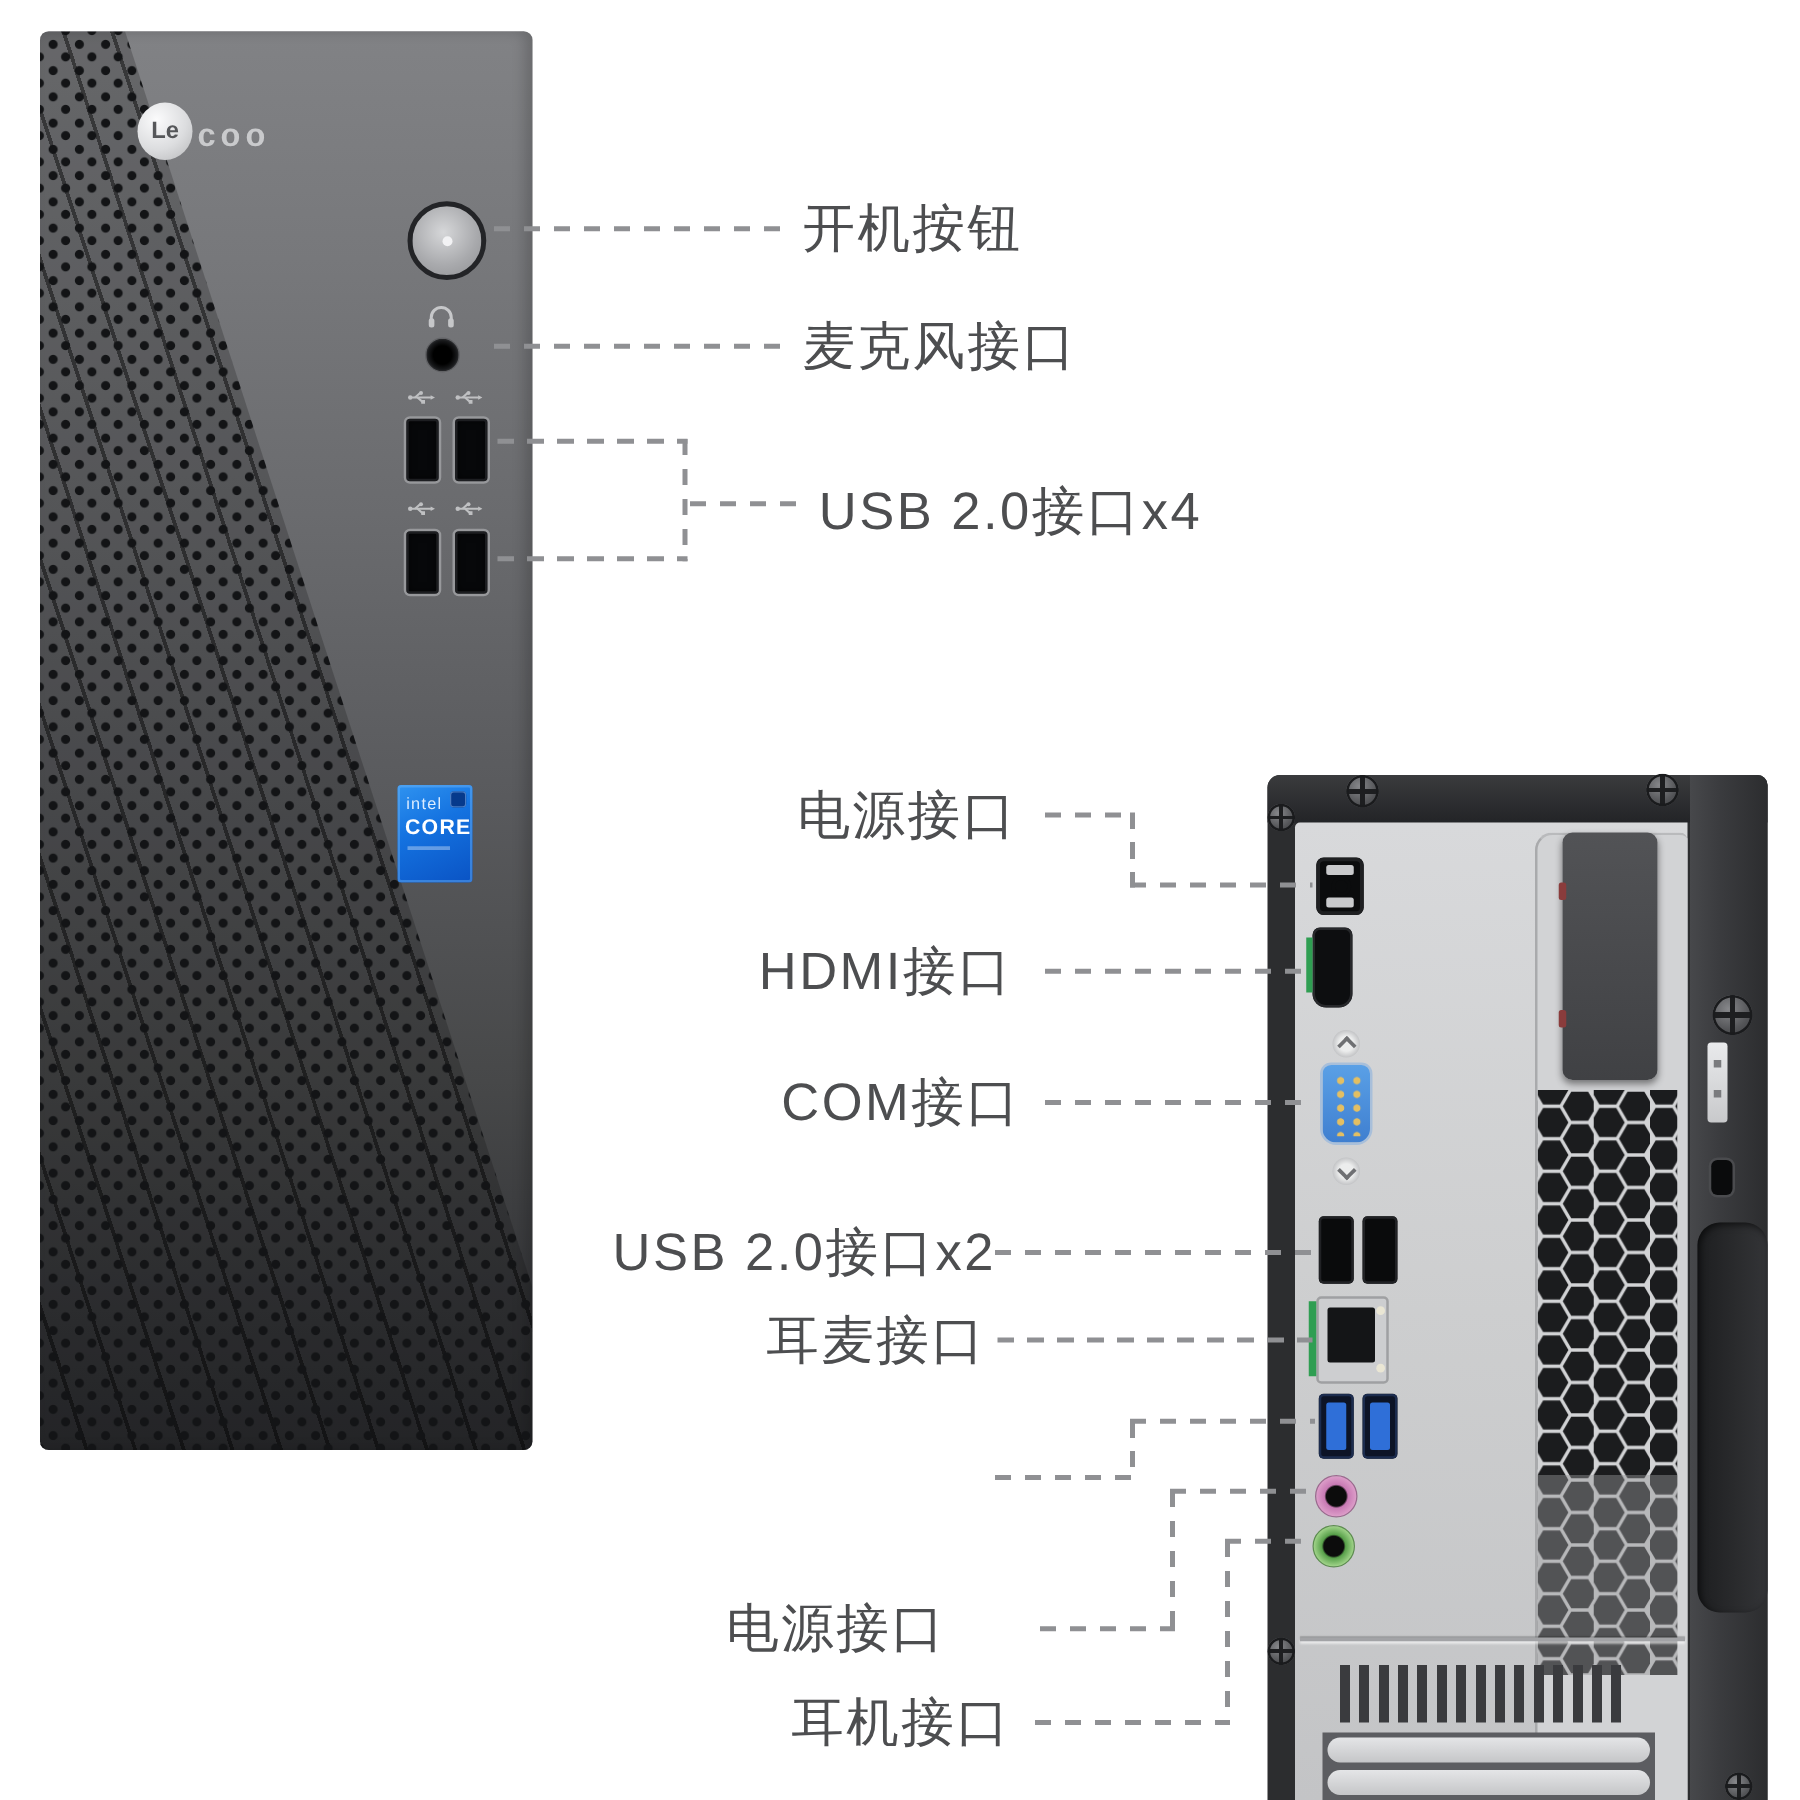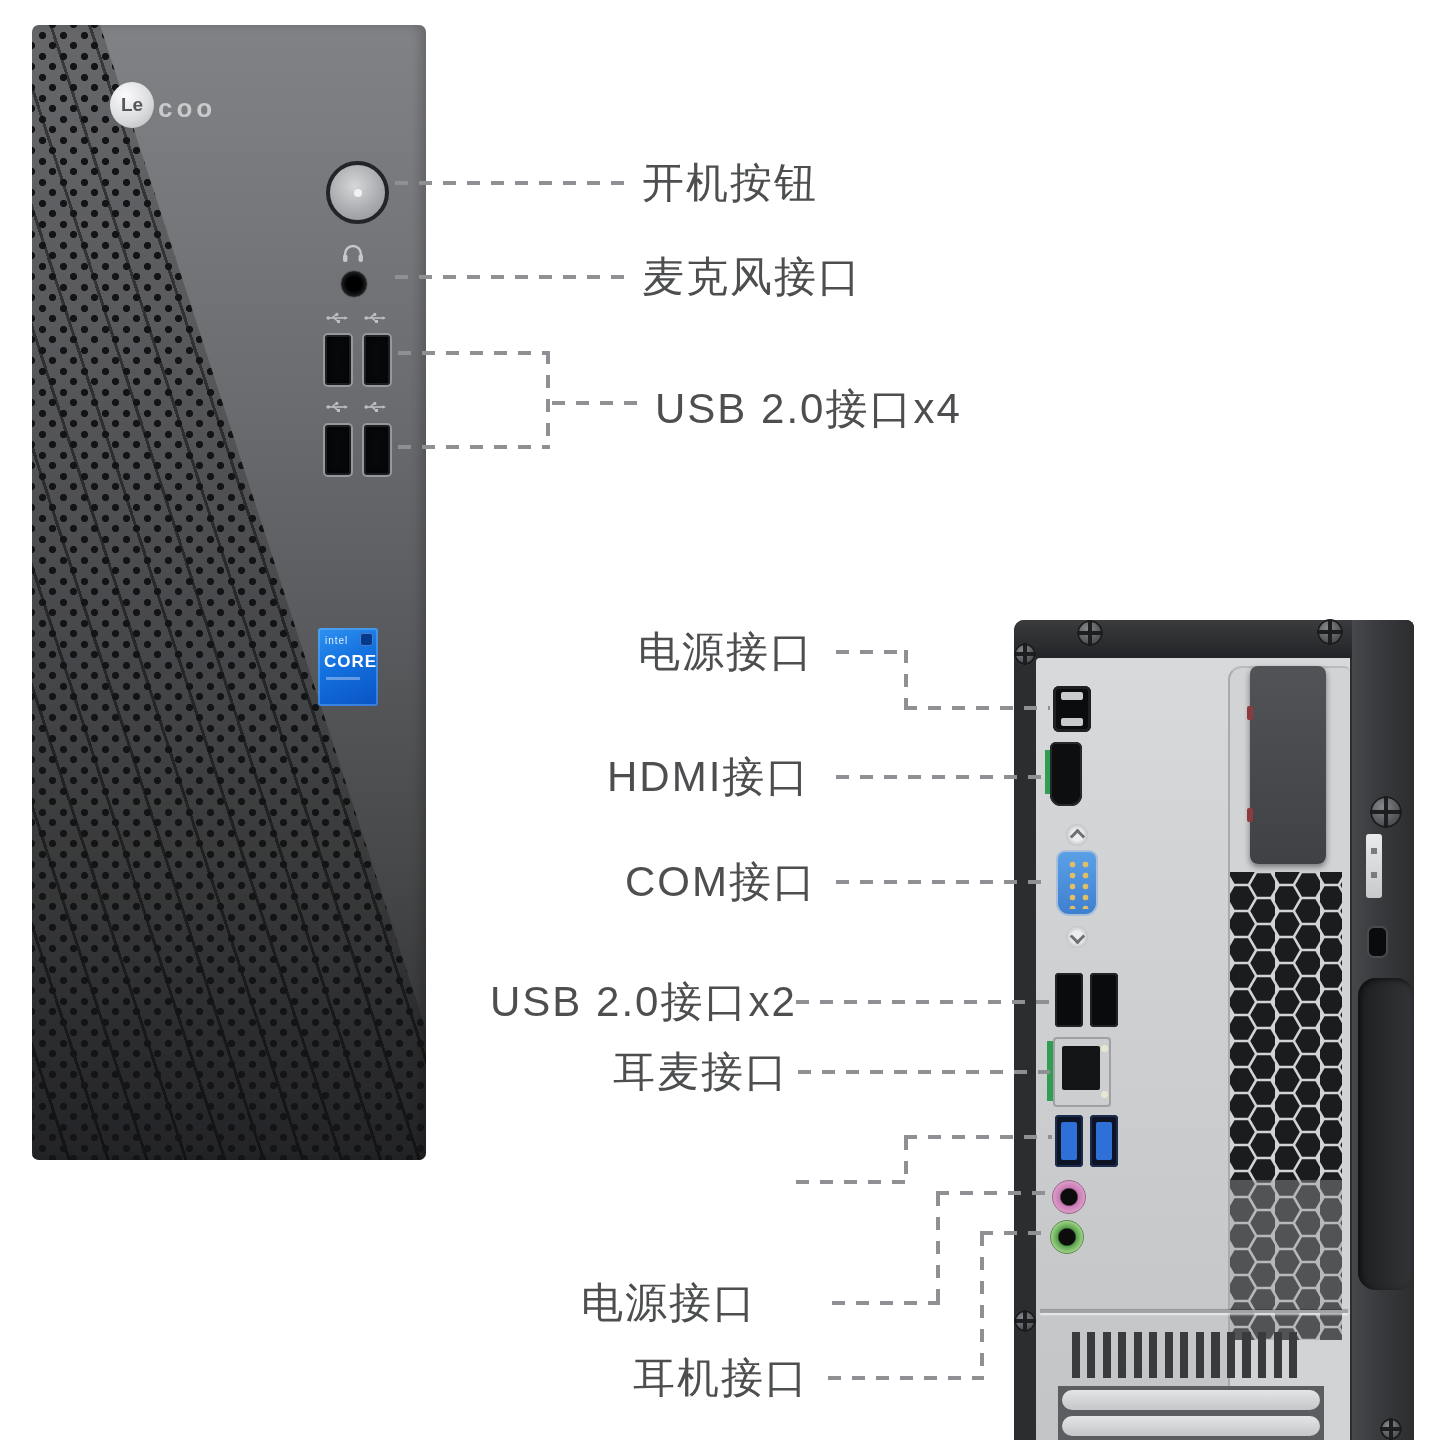--- a/index.html
+++ b/index.html
@@ -35,21 +35,21 @@
   .usb-ico{width:22px;height:14px;}
   .u-ico1{left:294px;top:286px;} .u-ico2{left:332px;top:286px;}
   .u-ico3{left:294px;top:375px;} .u-ico4{left:332px;top:375px;}
   .usbf{width:30px;height:54px;background:#07080a;border-radius:5px;
     border:2px solid #97989b;box-shadow:inset 0 0 0 2px #1d1e21,inset 0 0 8px #000;box-sizing:border-box;}
   .uf1{left:291px;top:308px;} .uf2{left:330px;top:308px;}
   .uf3{left:291px;top:398px;} .uf4{left:330px;top:398px;}
   .intel{left:286px;top:603px;width:60px;height:78px;border-radius:3px;
     background:linear-gradient(155deg,#2f93f0 0%,#1472e0 42%,#0a53c4 100%);
     box-shadow:inset 0 0 0 2px rgba(110,180,245,.45);}
-  .intel-word{left:7px;top:7px;font-size:10px;color:#dcecff;letter-spacing:1px;}
+  .intel-word{left:7px;top:7px;font-size:13px;color:#dcecff;letter-spacing:1px;}
   .core-word{left:6px;top:24px;font-size:17px;font-weight:bold;color:#ffffff;letter-spacing:1px;}
   .intel-line{left:8px;top:49px;width:34px;height:3px;background:rgba(255,255,255,.35);}
   .intel-corner{right:5px;top:5px;width:13px;height:13px;border-radius:3px;background:#063a8c;
     box-shadow:inset 0 0 0 1px rgba(140,190,250,.5);position:absolute;}
 
   
   .rear{left:1014px;top:620px;width:400px;height:820px;background:#2c2d2f;border-radius:10px 8px 0 0;}
   .rear-top{left:0;top:0;width:400px;height:38px;background:linear-gradient(180deg,#3a3b3d,#232427);border-radius:10px 8px 0 0;}
   .screw{border-radius:50%;
     background-image:linear-gradient(0deg,transparent 43%,#1d1e20 43% 57%,transparent 57%),

